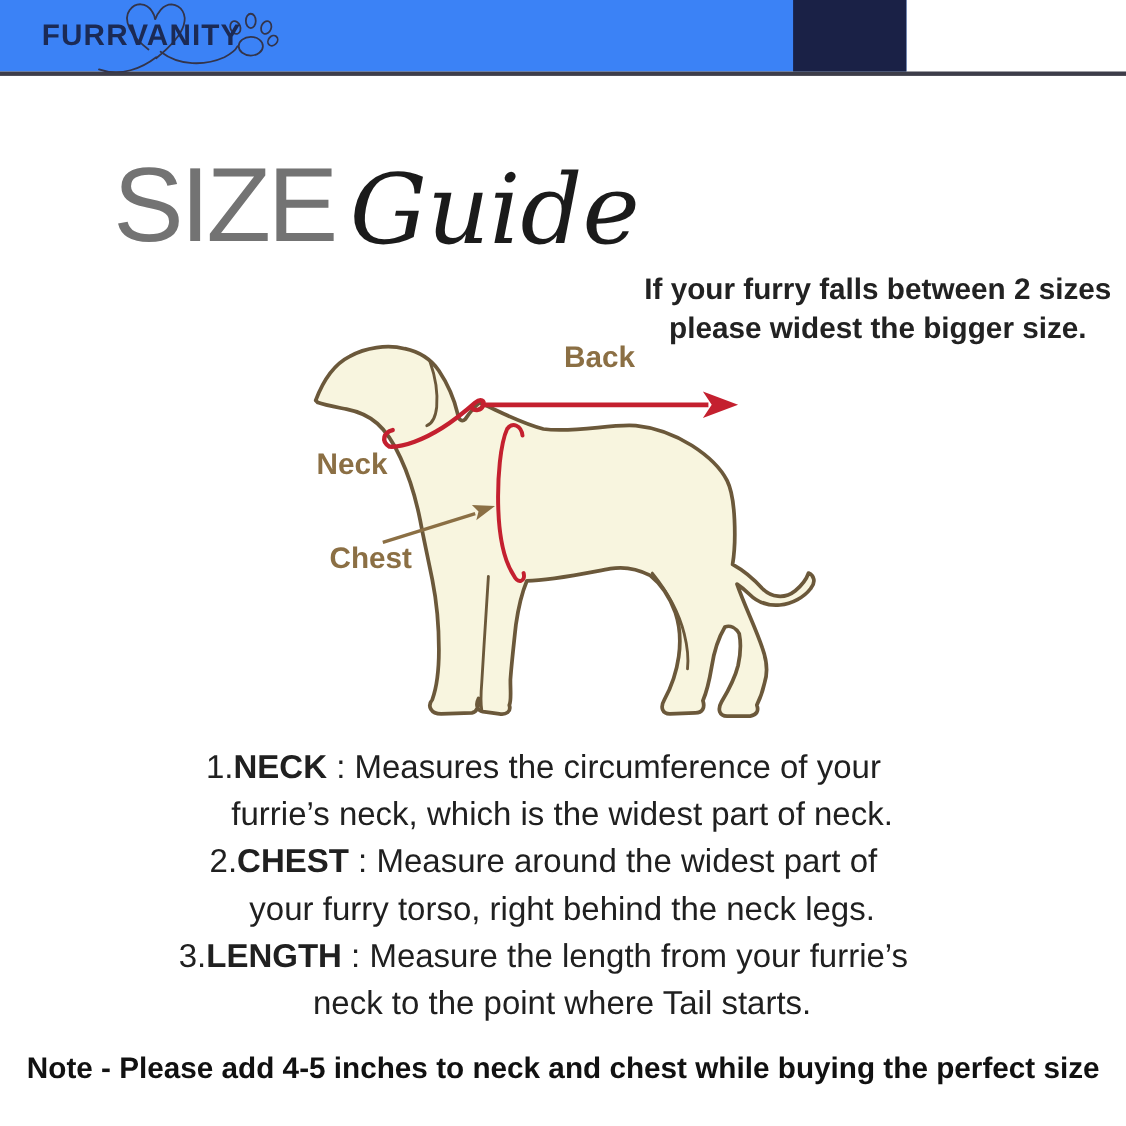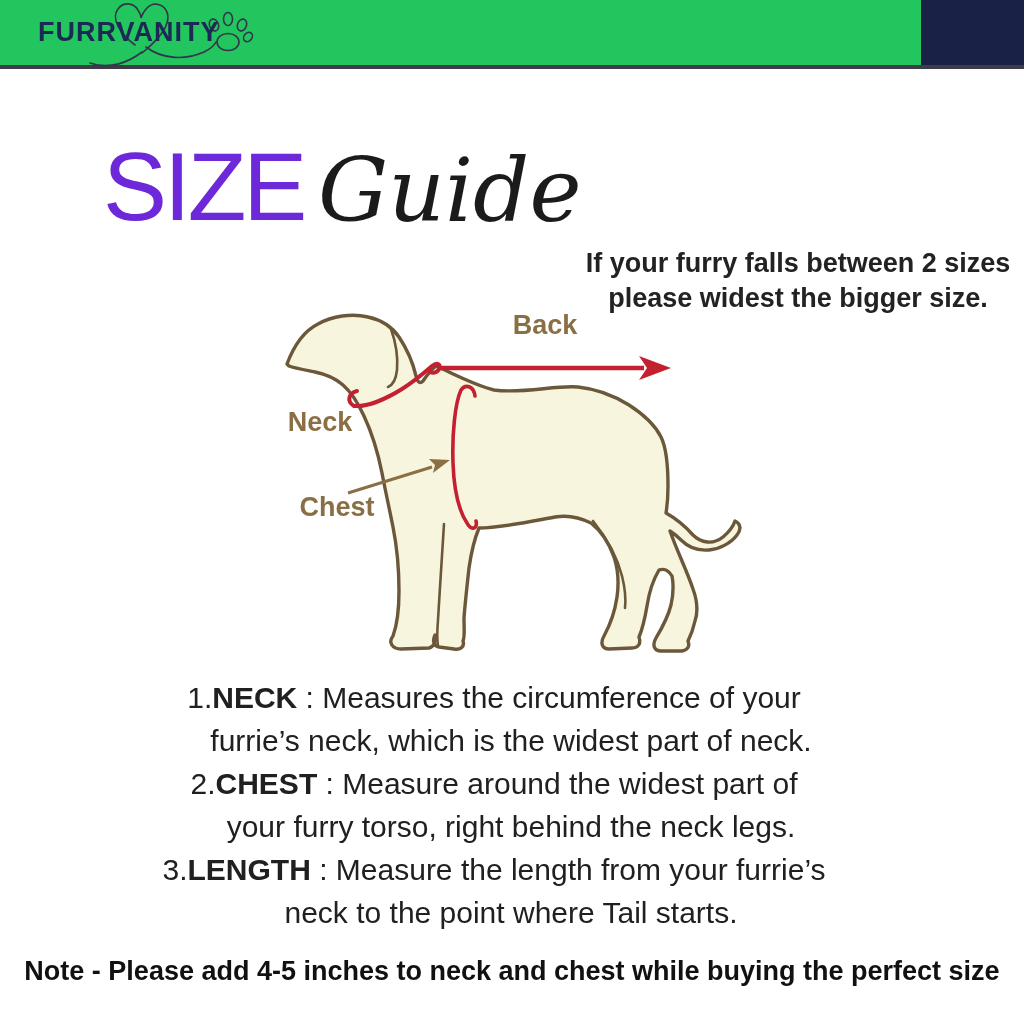--- a/index.html
+++ b/index.html
@@ -1,30 +1,30 @@
 <!DOCTYPE html>
 <html><head>
 <meta charset="utf-8">
 <style>
   html,body{margin:0;padding:0;background:#ffffff;}
   .page{position:relative;width:1024px;height:1024px;background:#ffffff;overflow:hidden;
         font-family:"Liberation Sans",sans-serif;color:#1e1e1e;}
 
   
-  .header{position:absolute;left:0;top:0;width:1024px;height:65px;background:#22c55e;}
+  .header{position:absolute;left:0;top:0;width:824px;height:65px;background:#3b82f6;}
   .header-border{position:absolute;left:0;top:65px;width:1024px;height:4px;background:#3d3d49;}
   .header-accent{position:absolute;right:0;top:0;width:103px;height:65px;background:#1A2146;}
   .logo-wrap{position:absolute;left:15px;top:0;width:250px;height:66px;}
   .logo-deco{position:absolute;left:0;top:0;z-index:1;}
   .logo-text{position:absolute;left:23px;top:17px;z-index:2;font-size:27px;font-weight:800;
              letter-spacing:1px;color:#1B2A55;}
 
   
   .title-main{position:absolute;left:103px;top:139px;font-size:96px;font-weight:400;
-              letter-spacing:-3px;color:#6d28d9;line-height:96px;}
+              letter-spacing:-3px;color:#737373;line-height:96px;}
   .title-script{position:absolute;left:318px;top:126px;font-family:"DejaVu Serif",serif;
                 font-style:italic;font-size:88px;color:#1b1b1b;line-height:130px;}
 
   
   .advice{position:absolute;left:578px;top:246px;width:440px;text-align:center;
           font-size:27px;line-height:35px;font-weight:700;color:#222222;}
   .advice span{display:block;}
 
   
   .dog-figure{position:absolute;left:260px;top:300px;width:520px;height:380px;}

